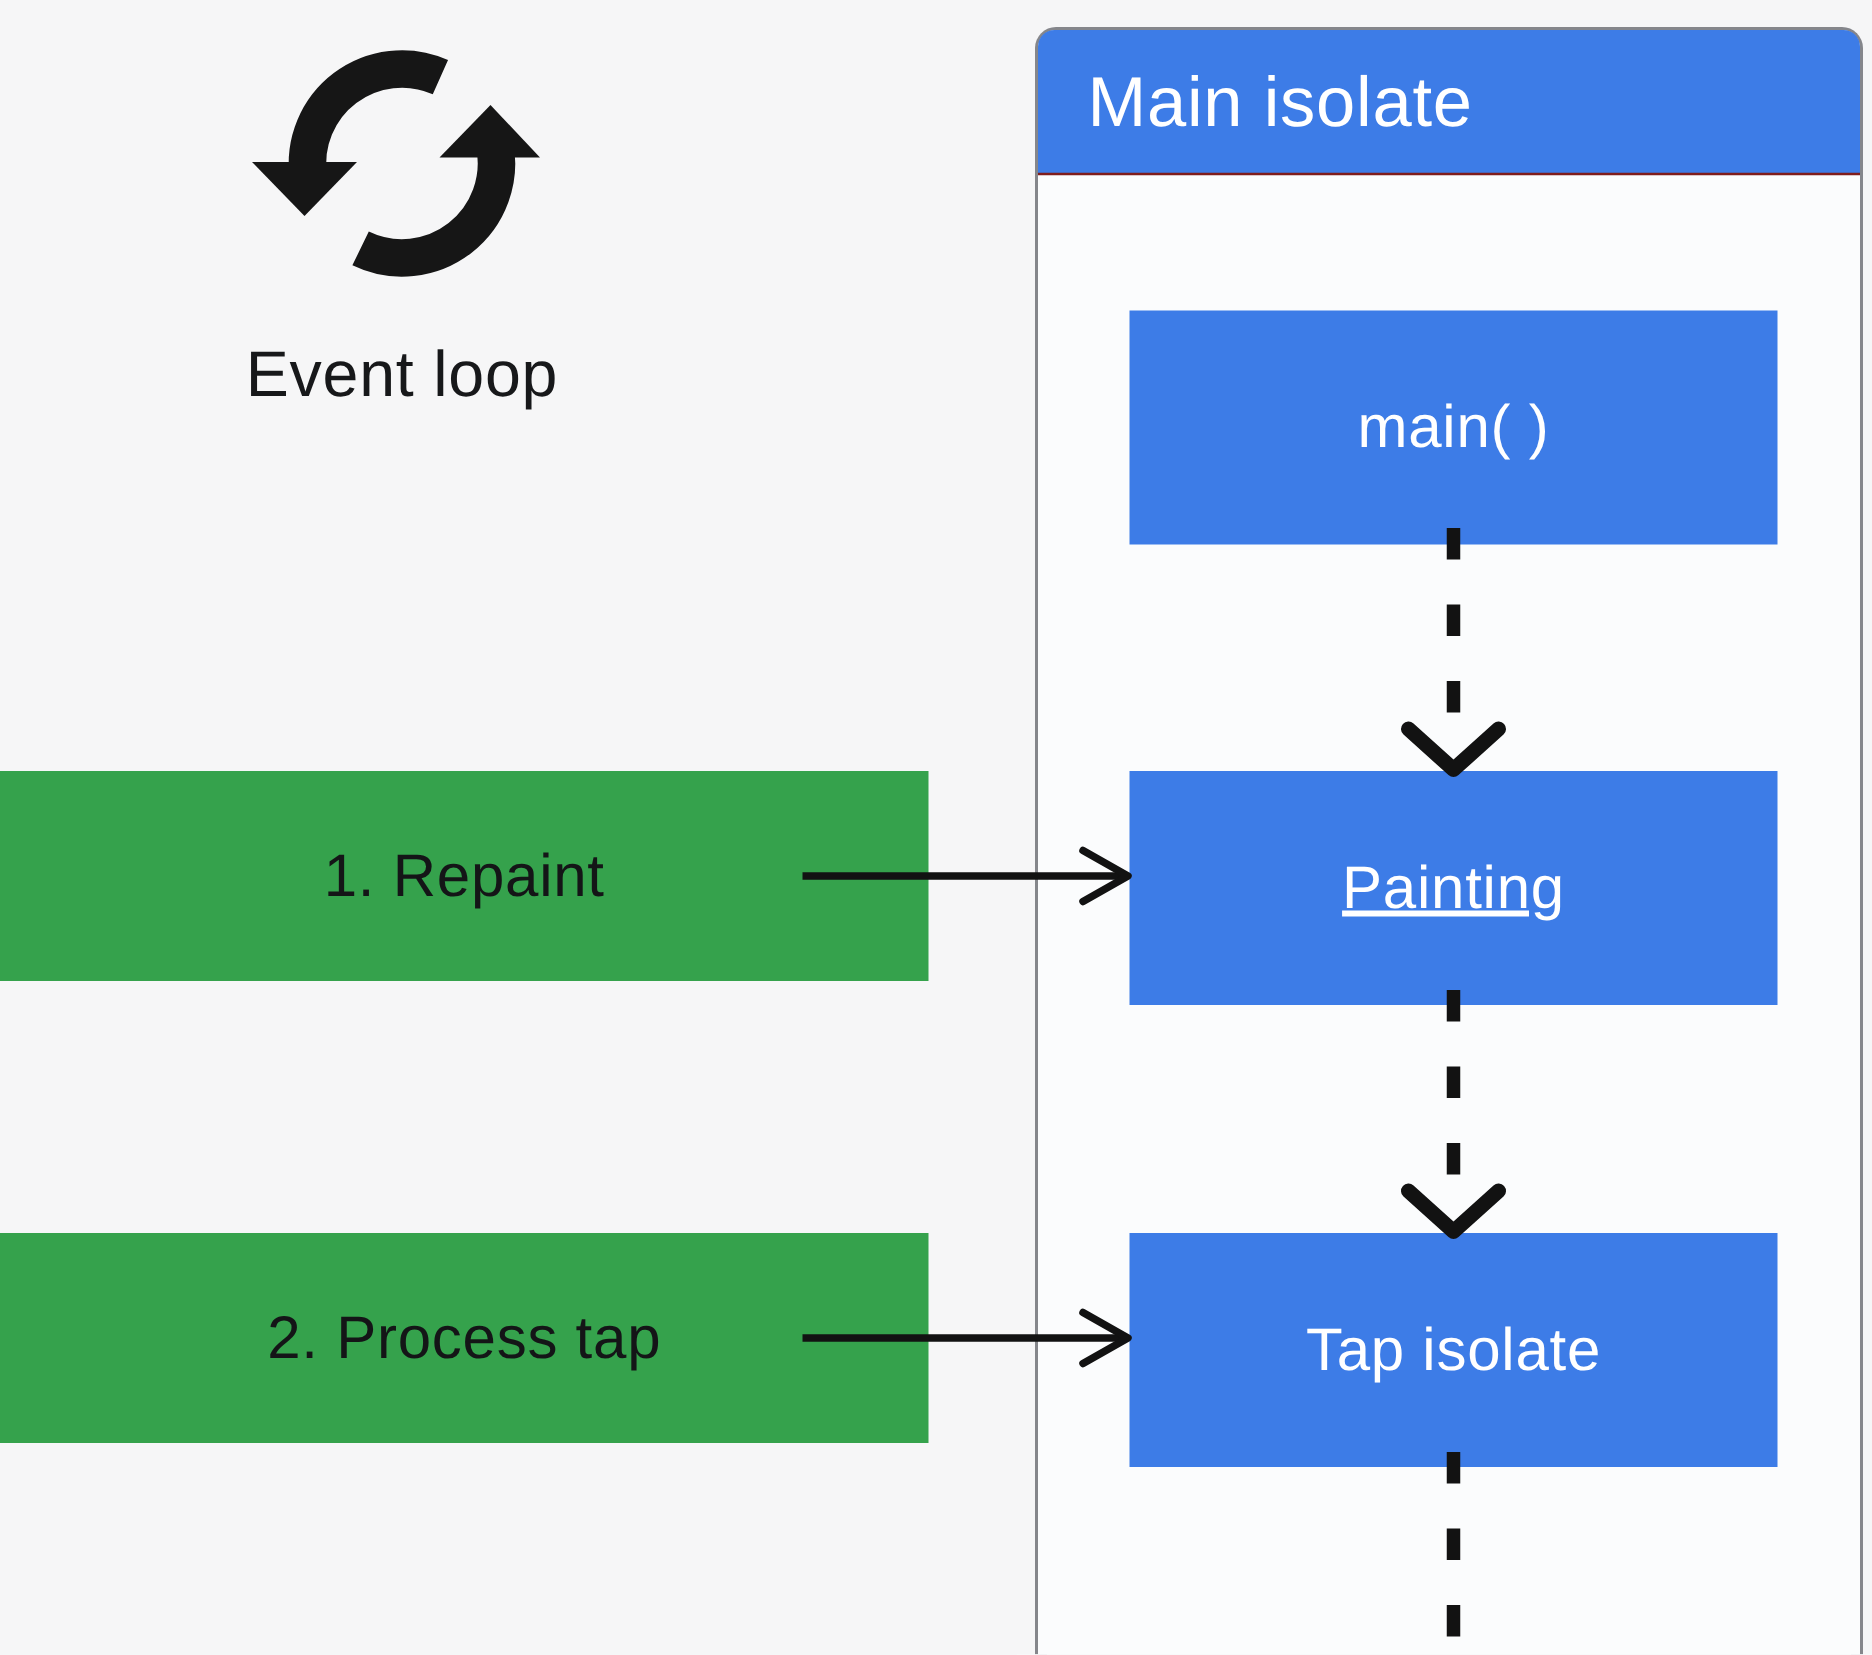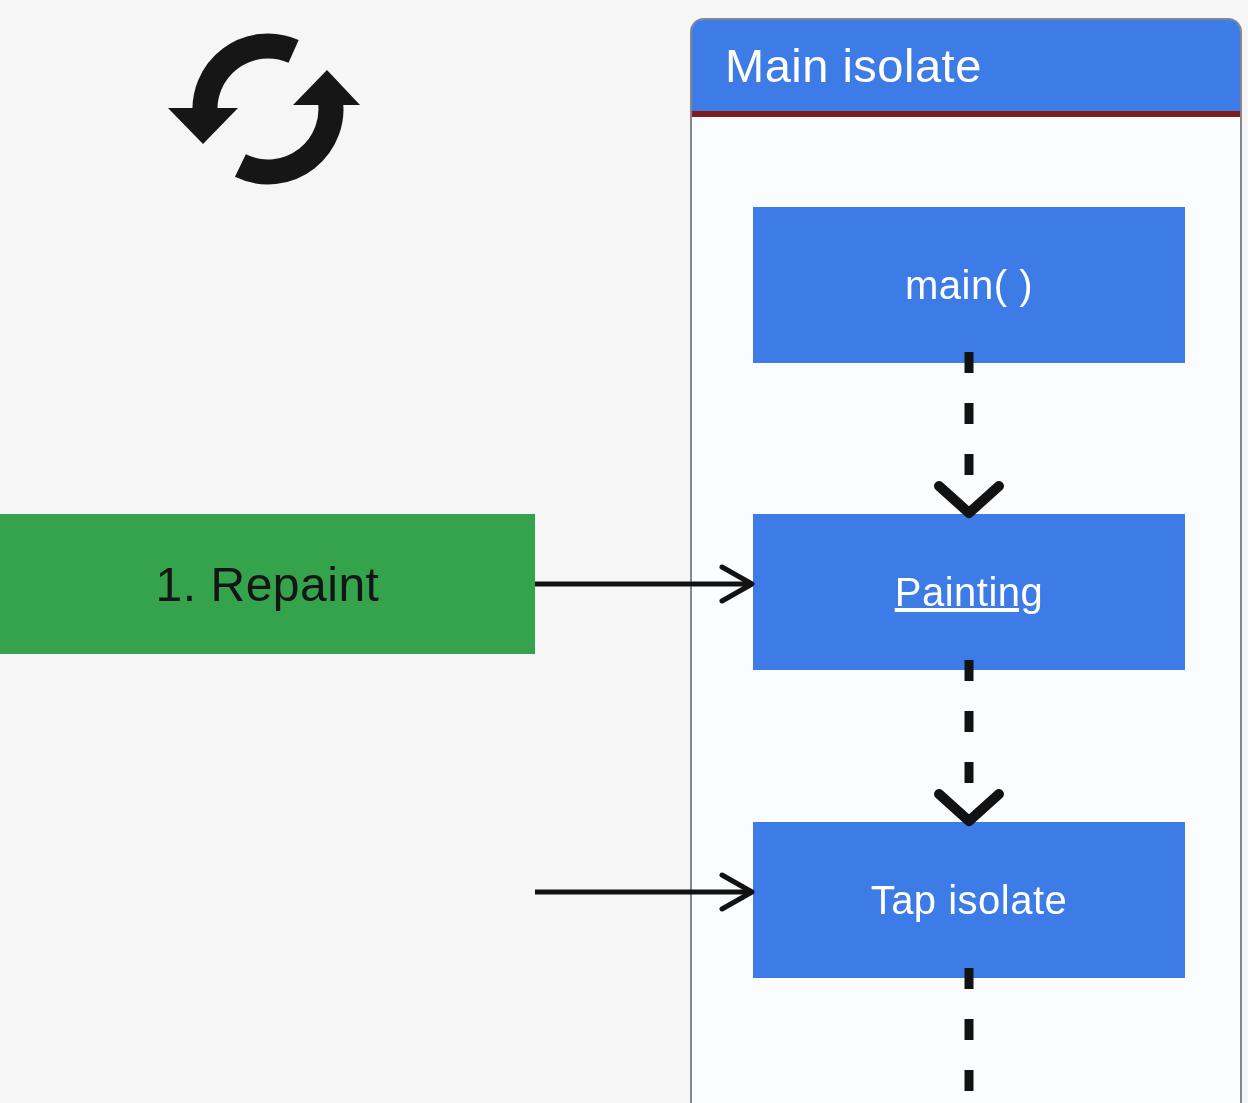--- a/index.html
+++ b/index.html
@@ -21,21 +21,21 @@
     background: #fbfcfd;
     border: 2px solid #85868b;
     border-bottom: none;
     border-radius: 14px 14px 0 0;
   }
   .isolate-header {
     box-sizing: border-box;
     height: 97px;
     background: #3d7ce7;
     border-radius: 11px 11px 0 0;
-    border-bottom: 6px solid #7f1d1d;
+    border-bottom: 2px solid #7f1d1d;
     display: flex;
     align-items: center;
     padding-left: 33px;
     color: #ffffff;
     font-size: 47px;
     letter-spacing: 0.5px;
   }
 
   
   .node {
@@ -51,24 +51,24 @@
     letter-spacing: 0.5px;
   }
   .node-main     { top: 207px; }
   .node-painting { top: 514px; text-decoration: underline; }
   .node-tap      { top: 822px; }
 
   
   .event {
     position: absolute;
     left: 0;
-    width: 535px; height: 140px;
+    width: 619px; height: 140px;
     background: #35a24c;
     color: #141517;
-    font-size: 48px;
+    font-size: 40px;
     display: flex;
     align-items: center;
     justify-content: center;
     letter-spacing: 0.5px;
   }
   .event-repaint { top: 514px; }
   .event-tap     { top: 822px; }
 
   
   .loop-icon {
@@ -102,32 +102,34 @@
   <svg class="loop-icon" viewBox="160 18 220 180" xmlns="http://www.w3.org/2000/svg" aria-hidden="true">
     <g stroke="#161616" stroke-width="25" fill="none">
       <path d="M 293.6 51.4 A 63 63 0 0 0 205.6 117.8"></path>
       <path d="M 240.4 165.6 A 63 63 0 0 0 329.6 95.9"></path>
     </g>
     <g fill="#161616" stroke="none">
       <polygon points="168,108 238,108 203,144"></polygon>
       <polygon points="293,105 360,105 327,70"></polygon>
     </g>
   </svg>
+  <div class="loop-label">Event loop</div>
 
   <div class="isolate">
     <div class="isolate-header">
       <span>Main isolate</span>
     </div>
   </div>
 
   <div class="node node-main">main( )</div>
   <div class="node node-painting">Painting</div>
   <div class="node node-tap">Tap isolate</div>
 
   <div class="event event-repaint">1. Repaint</div>
+  <div class="event event-tap">2. Process tap</div>
 
   <svg class="arrows" viewBox="0 0 1248 1103" xmlns="http://www.w3.org/2000/svg" aria-hidden="true">
 
     <g stroke="#121212" fill="none">
       <line x1="969" y1="352" x2="969" y2="492" stroke-width="9" stroke-dasharray="21 30"></line>
       <path d="M 939 486 L 969 513 L 999 486" stroke-width="10" stroke-linecap="round" stroke-linejoin="round"></path>
     </g>
 
     <g stroke="#121212" fill="none">
       <line x1="969" y1="660" x2="969" y2="800" stroke-width="9" stroke-dasharray="21 30"></line>

